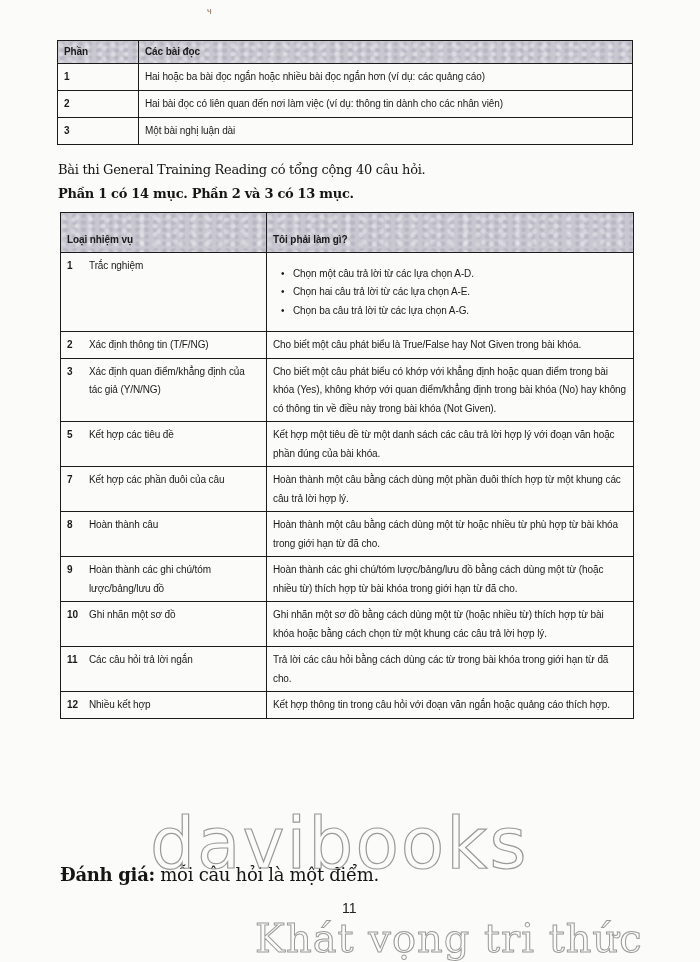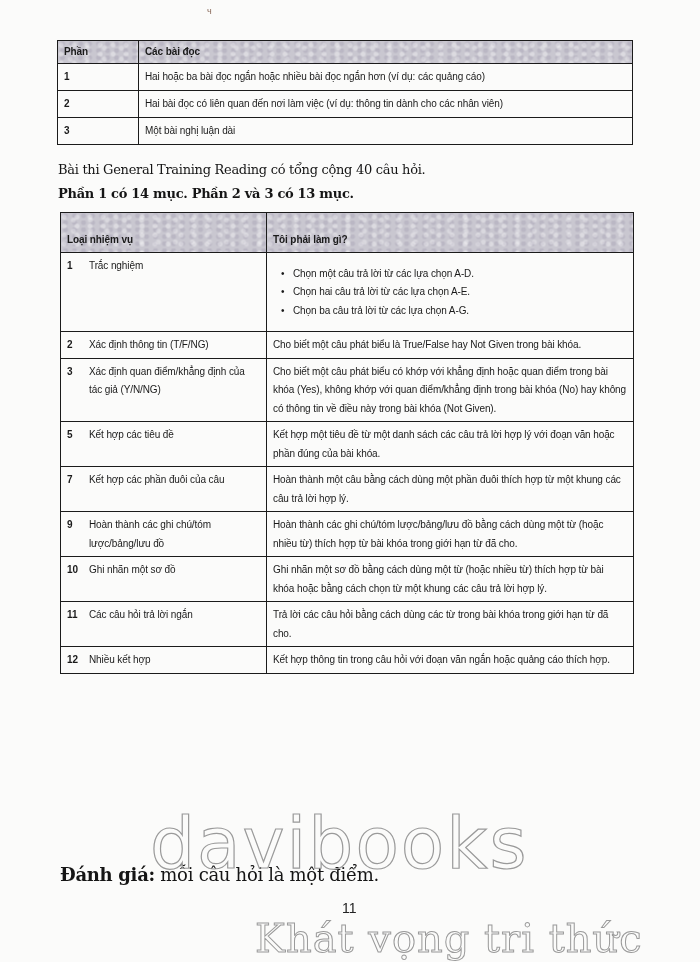--- a/index.html
+++ b/index.html
@@ -121,20 +121,24 @@
   </tr>
   <tr>
     <td class="c1"><span class="num">5</span><span class="tname">Kết hợp các tiêu đề</span></td>
     <td>Kết hợp một tiêu đề từ một danh sách các câu trả lời hợp lý với đoạn văn hoặc phần đúng của bài khóa.</td>
   </tr>
   <tr>
     <td class="c1"><span class="num">7</span><span class="tname">Kết hợp các phần đuôi của câu</span></td>
     <td>Hoàn thành một câu bằng cách dùng một phần đuôi thích hợp từ một khung các câu trả lời hợp lý.</td>
   </tr>
   <tr>
+    <td class="c1"><span class="num">8</span><span class="tname">Hoàn thành câu</span></td>
+    <td>Hoàn thành một câu bằng cách dùng một từ hoặc nhiều từ phù hợp từ bài khóa trong giới hạn từ đã cho.</td>
+  </tr>
+  <tr>
     <td class="c1"><span class="num">9</span><span class="tname">Hoàn thành các ghi chú/tóm lược/bảng/lưu đồ</span></td>
     <td>Hoàn thành các ghi chú/tóm lược/bảng/lưu đồ bằng cách dùng một từ (hoặc nhiều từ) thích hợp từ bài khóa trong giới hạn từ đã cho.</td>
   </tr>
   <tr>
     <td class="c1"><span class="num">10</span><span class="tname">Ghi nhãn một sơ đồ</span></td>
     <td>Ghi nhãn một sơ đồ bằng cách dùng một từ (hoặc nhiều từ) thích hợp từ bài khóa hoặc bằng cách chọn từ một khung các câu trả lời hợp lý.</td>
   </tr>
   <tr>
     <td class="c1"><span class="num">11</span><span class="tname">Các câu hỏi trả lời ngắn</span></td>
     <td>Trả lời các câu hỏi bằng cách dùng các từ trong bài khóa trong giới hạn từ đã cho.</td>

